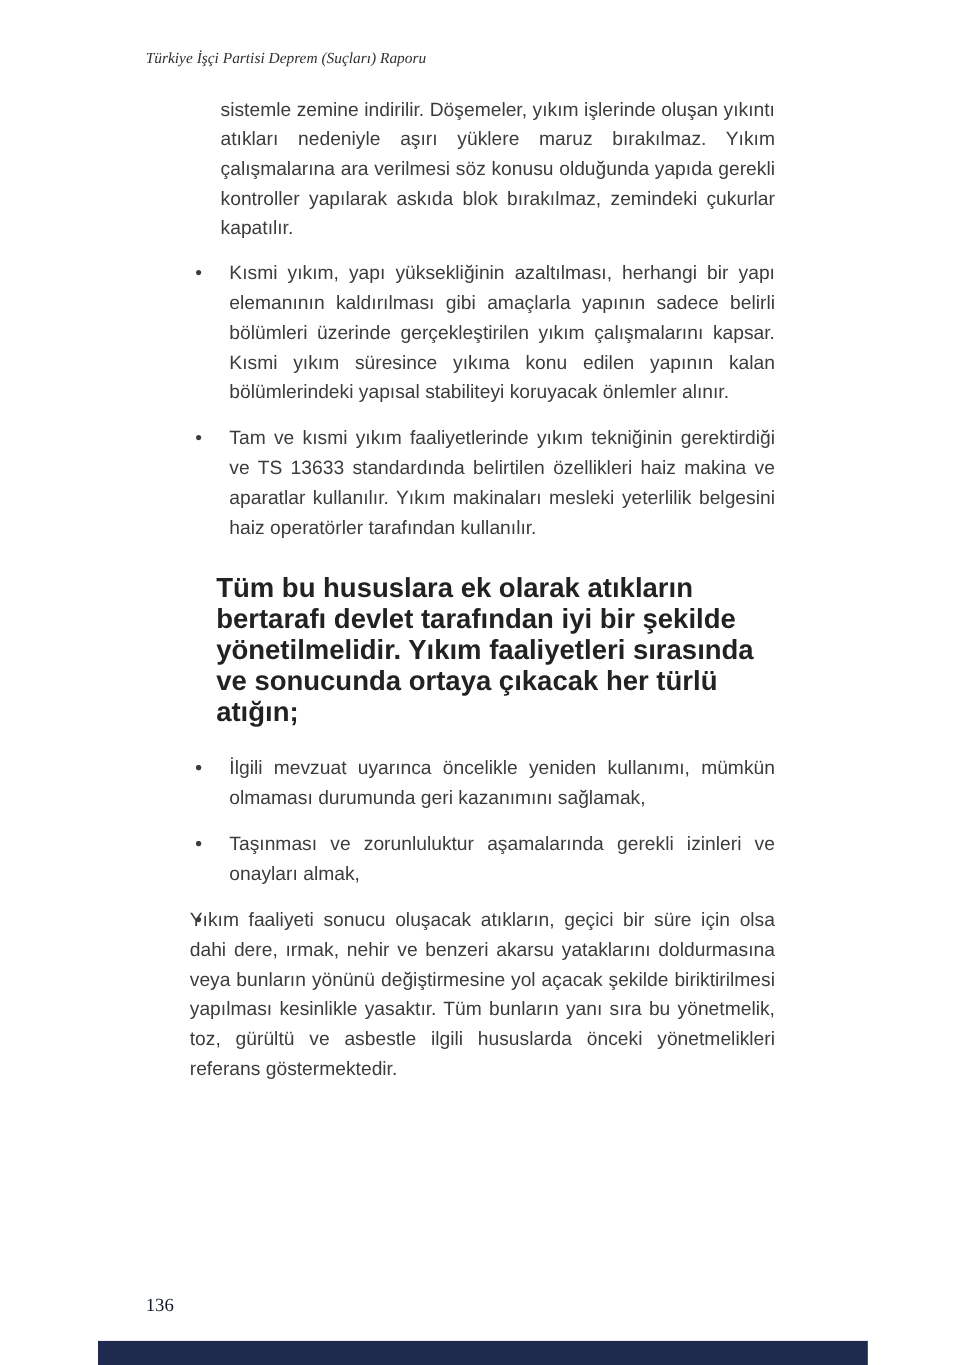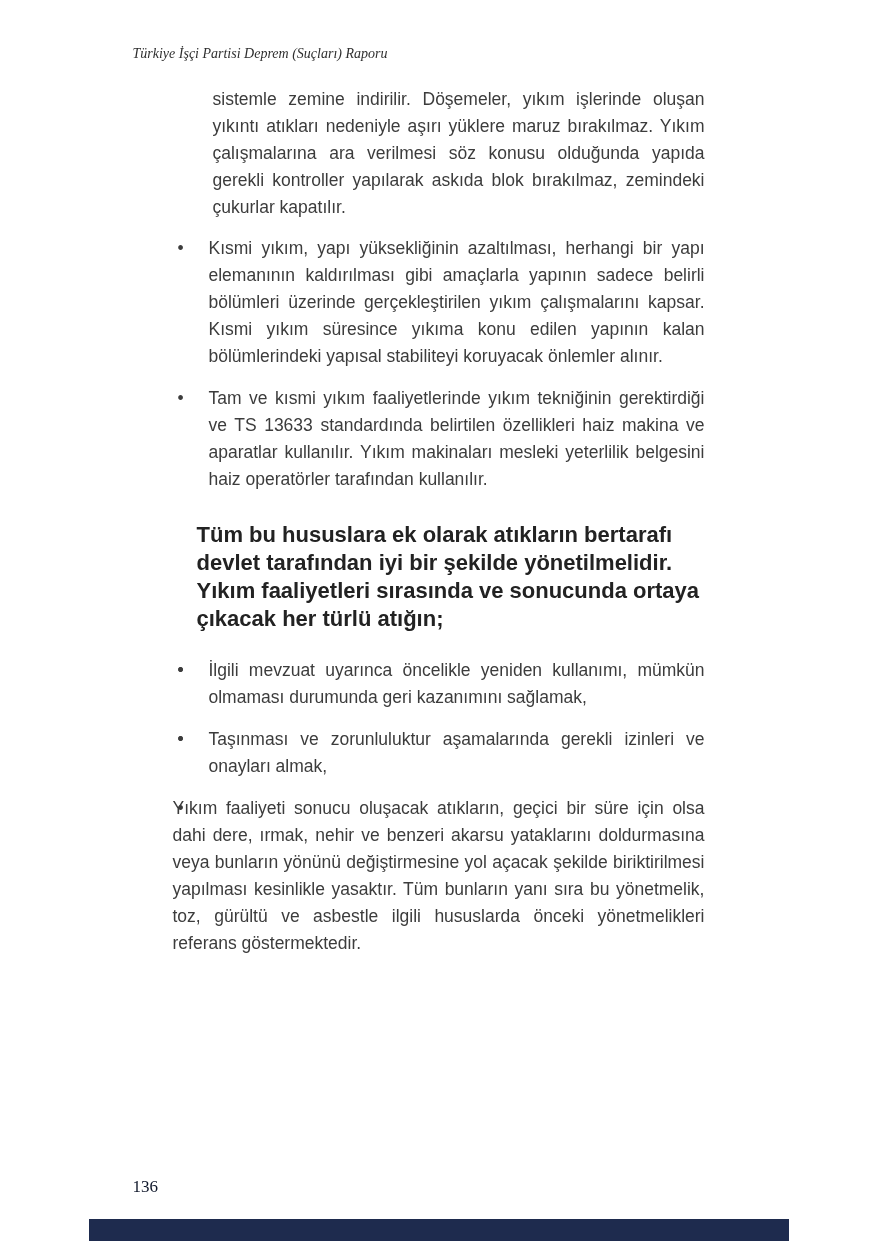--- a/index.html
+++ b/index.html
@@ -27,21 +27,21 @@
     top: 86px;
     left: 84px;
     right: 84px;
   }
   .para {
     font-size: 17.5px;
     line-height: 27px;
     text-align: justify;
     margin: 0 0 14px 0;
   }
-  .para.hang { margin-left: 40px; }
+  .para.hang { margin-left: 28px; }
   .bullets {
     list-style: none;
     margin: 0;
     padding: 0;
   }
   .bullets li {
     position: relative;
     padding-left: 36px;
     font-size: 17.5px;
     line-height: 27px;
@@ -49,21 +49,21 @@
     margin: 0 0 15px 0;
   }
   .bullets .marker {
     position: absolute;
     left: 5px;
     top: 0;
     color: #3c3c3c;
   }
   .heading {
     margin: 28px 0 24px 24px;
-    font-size: 22px;
+    font-size: 25px;
     line-height: 28px;
     font-weight: bold;
     color: #222222;
     text-align: left;
   }
   .para.closing { margin-left: 0; margin-top: 6px; }
   .page-number {
     position: absolute;
     left: 44px;
     bottom: 44px;

